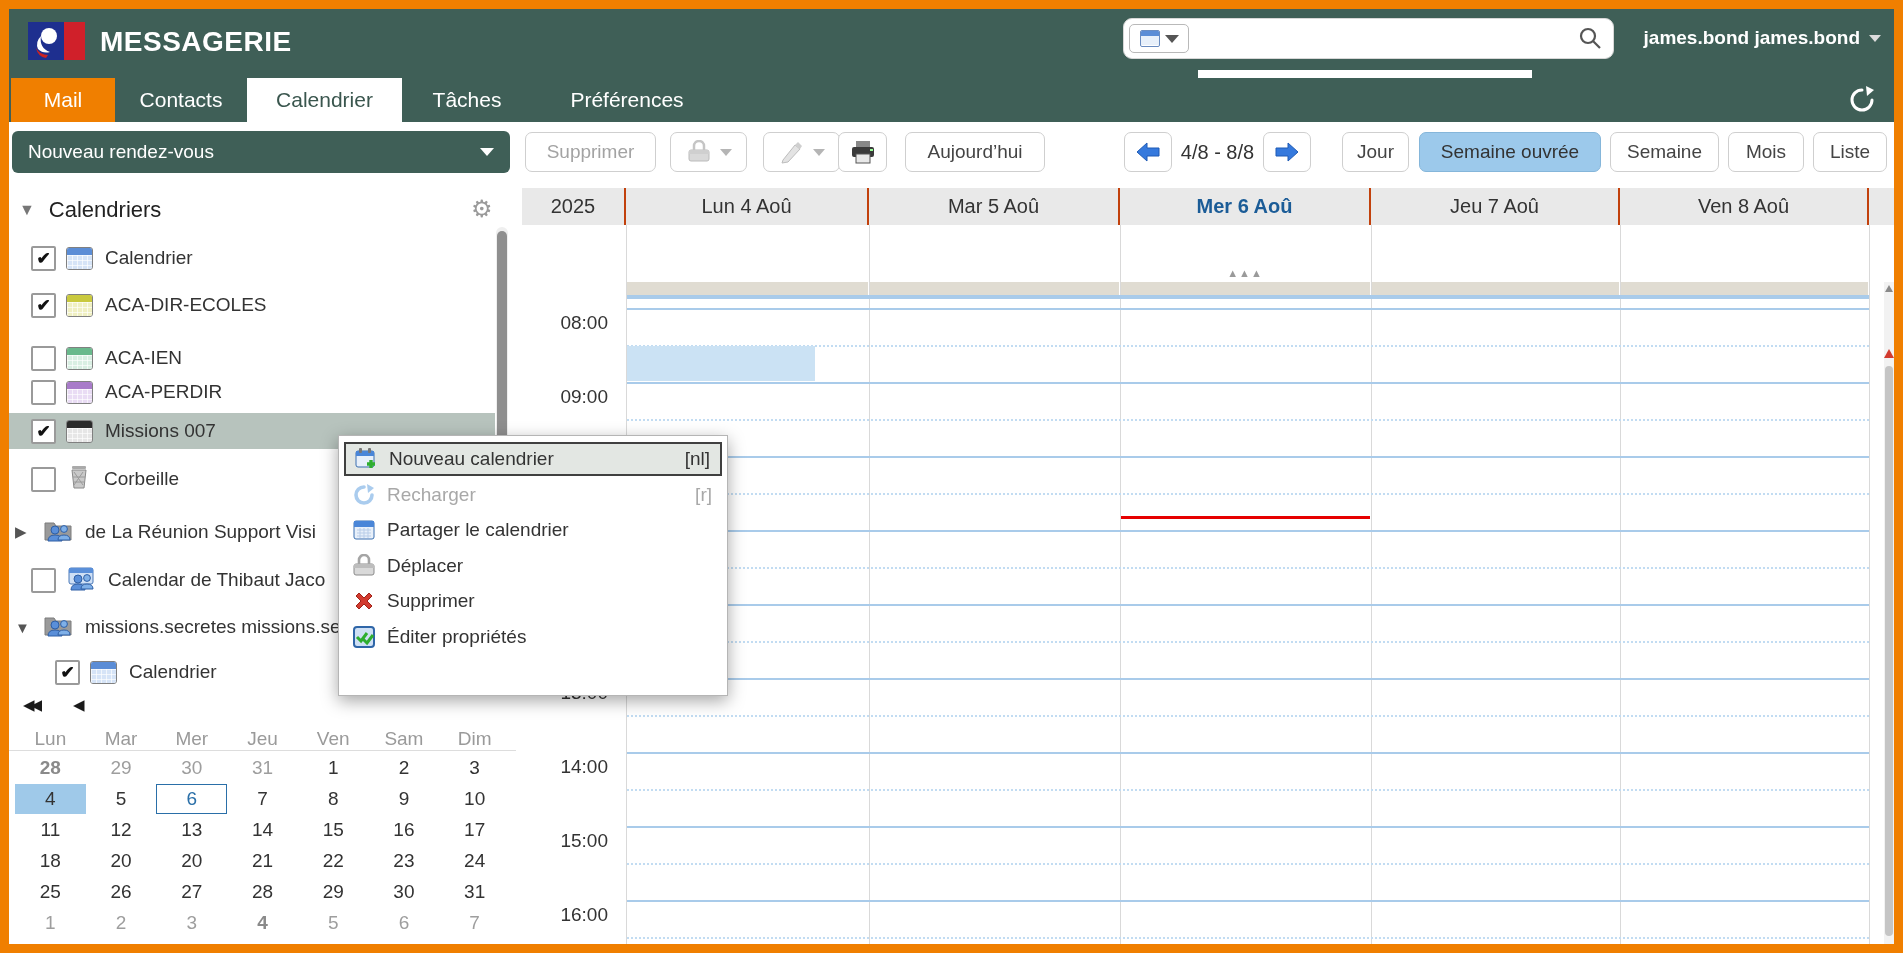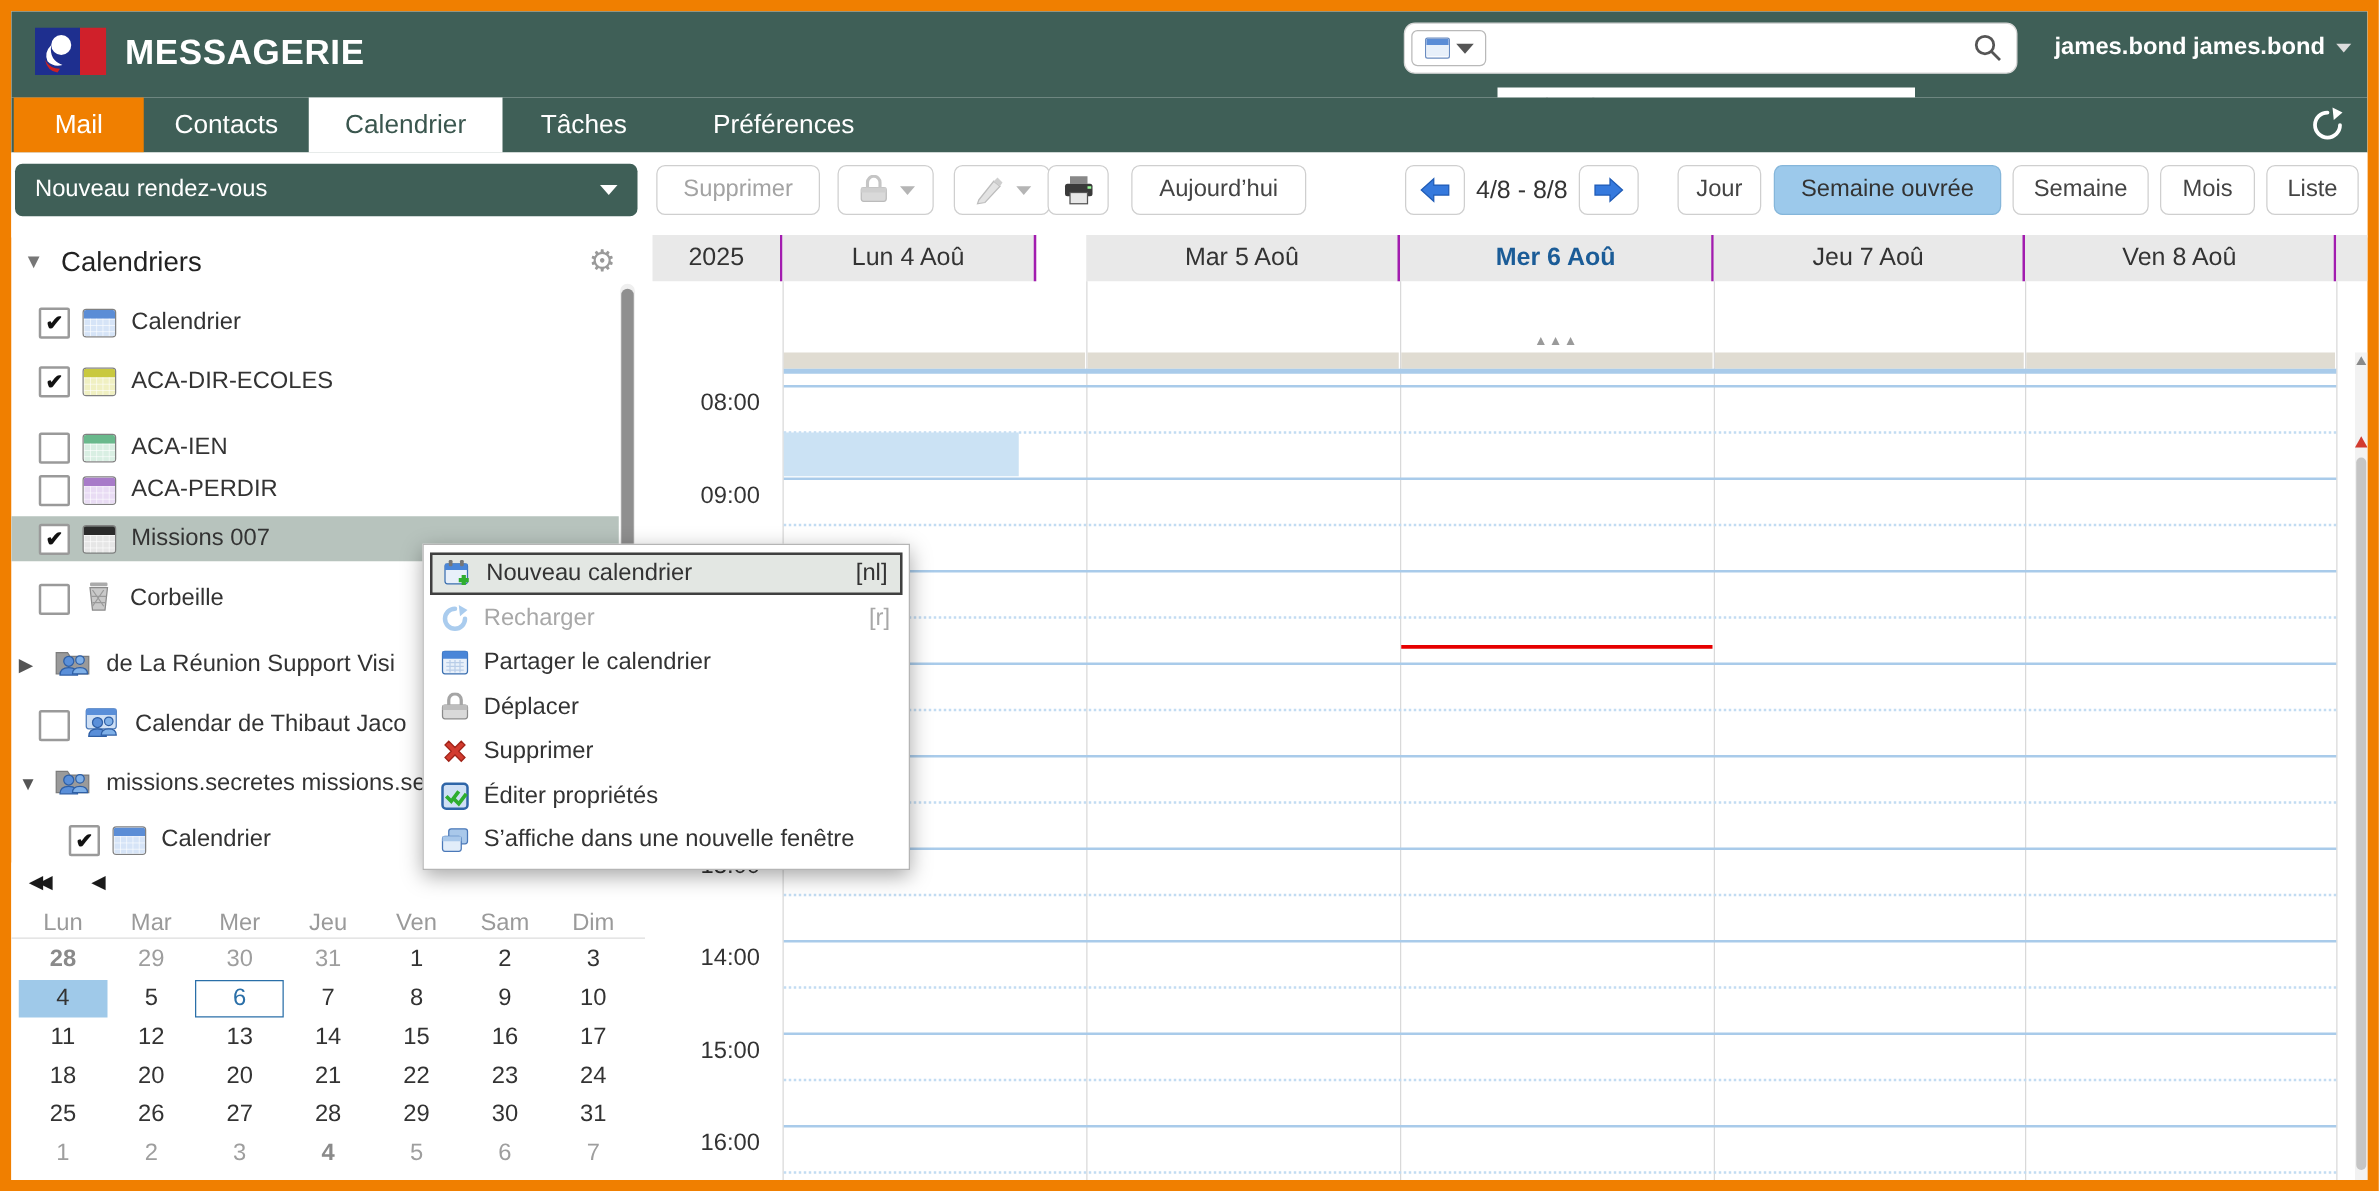--- a/index.html
+++ b/index.html
@@ -67,21 +67,21 @@
   #mc-title{position:absolute;left:0;top:0;width:507px;text-align:center;font-size:20px;color:#333;}
   .mc-grid-row{position:absolute;left:6px;width:495px;height:30px;display:grid;grid-template-columns:repeat(7,1fr);}
   .mc-cell{display:flex;align-items:center;justify-content:center;font-size:19px;color:#333;box-sizing:border-box;}
   .mc-cell.hdr{color:#9a9a9a;}
   .mc-cell.out{color:#9e9e9e;}
   .mc-cell.out-bold{color:#8a8a8a;font-weight:bold;}
   .mc-cell.sel{background:#9FC9E9;}
   .mc-cell.today{border:1px solid #2A6FA8;color:#2A6FA8;}
   #mc-sep{position:absolute;left:0;top:60px;width:507px;border-top:1px solid #ddd;}
   
-  .dayhead{position:absolute;top:179px;height:37px;background:#E9E9E9;border-right:2px solid #a21caf;box-sizing:border-box;
+  .dayhead{position:absolute;top:179px;height:37px;background:#E9E9E9;border-right:2px solid #c2410c;box-sizing:border-box;
     display:flex;align-items:center;justify-content:center;font-size:20px;color:#333;}
   .dayhead.today{color:#1B5C97;font-weight:bold;}
   .vsep{position:absolute;top:216px;width:1px;background:#D9D9D9;height:719px;}
   #collapse-dots{position:absolute;left:1206px;top:258px;width:60px;text-align:center;color:#9a9a9a;font-size:11px;letter-spacing:1px;}
   .tanband{position:absolute;top:273px;height:13px;background:#E0DCD2;}
   #blueband{position:absolute;left:618px;top:286px;width:1242px;height:4px;background:#A9CBEA;}
   .hline{position:absolute;left:618px;width:1242px;height:0;border-top:2px solid #A9CBEA;}
   .hhline{position:absolute;left:618px;width:1242px;height:0;border-top:2px dotted #C2DCF2;}
   .tlabel{position:absolute;left:513px;width:86px;text-align:right;font-size:19px;color:#333;}
   #sel-slot{position:absolute;left:618px;top:337px;width:188px;height:35px;background:#CBE2F4;}
@@ -384,21 +384,21 @@
           <div class="mc-cell out-bold">4</div>
           <div class="mc-cell out">5</div>
           <div class="mc-cell out">6</div>
           <div class="mc-cell out">7</div>
         </div>
       </div>
   </div>
 
   <div id="main-cal">
       <div class="dayhead" style="left:513px;width:104px;">2025</div>
-      <div class="dayhead" style="left:617px;width:203px;">Lun 4 Aoû</div>
+      <div class="dayhead" style="left:617px;width:243px;">Lun 4 Aoû</div>
       <div class="dayhead" style="left:860px;width:251px;">Mar 5 Aoû</div>
       <div class="dayhead today" style="left:1111px;width:251px;">Mer 6 Aoû</div>
       <div class="dayhead" style="left:1362px;width:249px;">Jeu 7 Aoû</div>
       <div class="dayhead" style="left:1611px;width:249px;">Ven 8 Aoû</div>
       <div class="dayhead" style="left:1860px;width:25px;border-right:none;"></div>
       <div class="vsep" style="left:617px;"></div>
       <div class="vsep" style="left:860px;"></div>
       <div class="vsep" style="left:1111px;"></div>
       <div class="vsep" style="left:1362px;"></div>
       <div class="vsep" style="left:1611px;"></div>
@@ -493,24 +493,15 @@
       </div>
       <div class="mitem" style="top: 183.5px;">
         <span class="mic"><svg width="24" height="24" viewBox="0 0 24 24">
             <rect x="2" y="2" width="20" height="20" rx="3" fill="#CFE0F5" stroke="#2f66a8" stroke-width="2"></rect>
             <path d="M5 12 l4 4 l6 -8" fill="none" stroke="#2fae2f" stroke-width="3"></path>
             <path d="M11 14 l4 4 l6 -8" fill="none" stroke="#2fae2f" stroke-width="3"></path>
           </svg></span>
         <span class="mlbl">Éditer propriétés</span>
         <span class="msc"></span>
       </div>
-      <div class="mitem" style="top: 219px;">
-        <span class="mic"><svg width="24" height="24" viewBox="0 0 24 24">
-            <rect x="7" y="3" width="15" height="12" rx="2" fill="#A9C8EA" stroke="#4a78b8"></rect>
-            <rect x="2" y="9" width="15" height="12" rx="2" fill="#E2EDF9" stroke="#4a78b8"></rect>
-            <rect x="2" y="9" width="15" height="4" fill="#A9C8EA"></rect>
-          </svg></span>
-        <span class="mlbl">S’affiche dans une nouvelle fenêtre</span>
-        <span class="msc"></span>
-      </div>
     </div>
 
 </div>
 
 </body></html>

